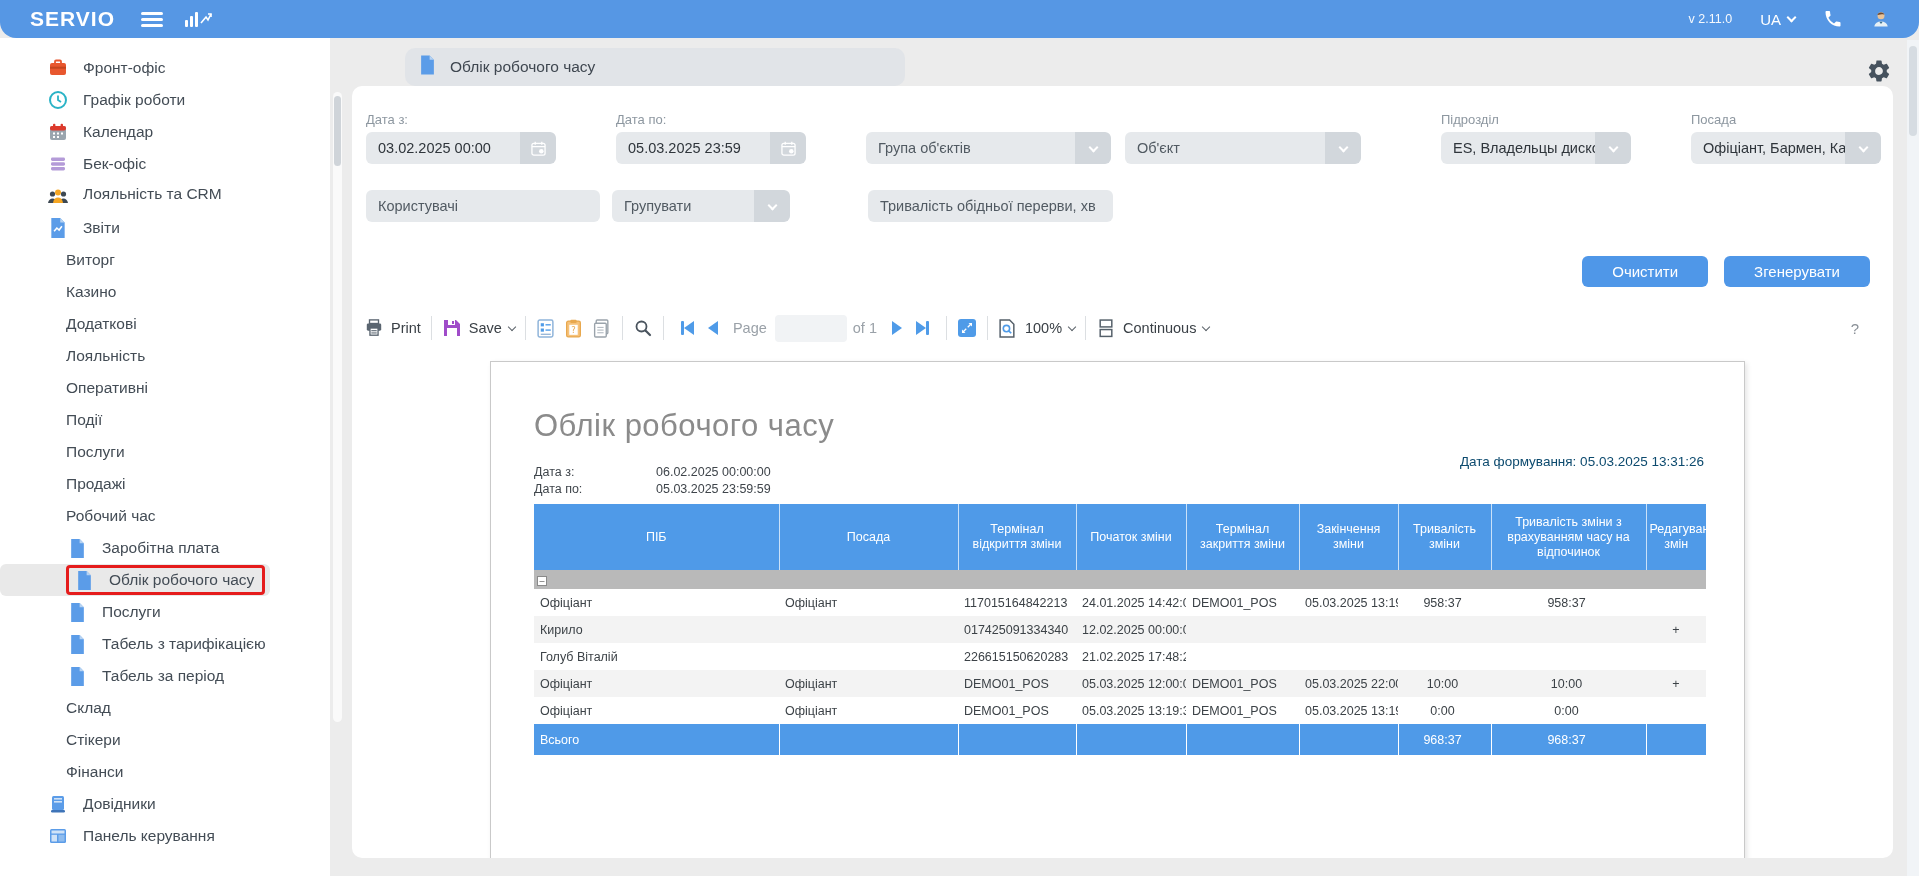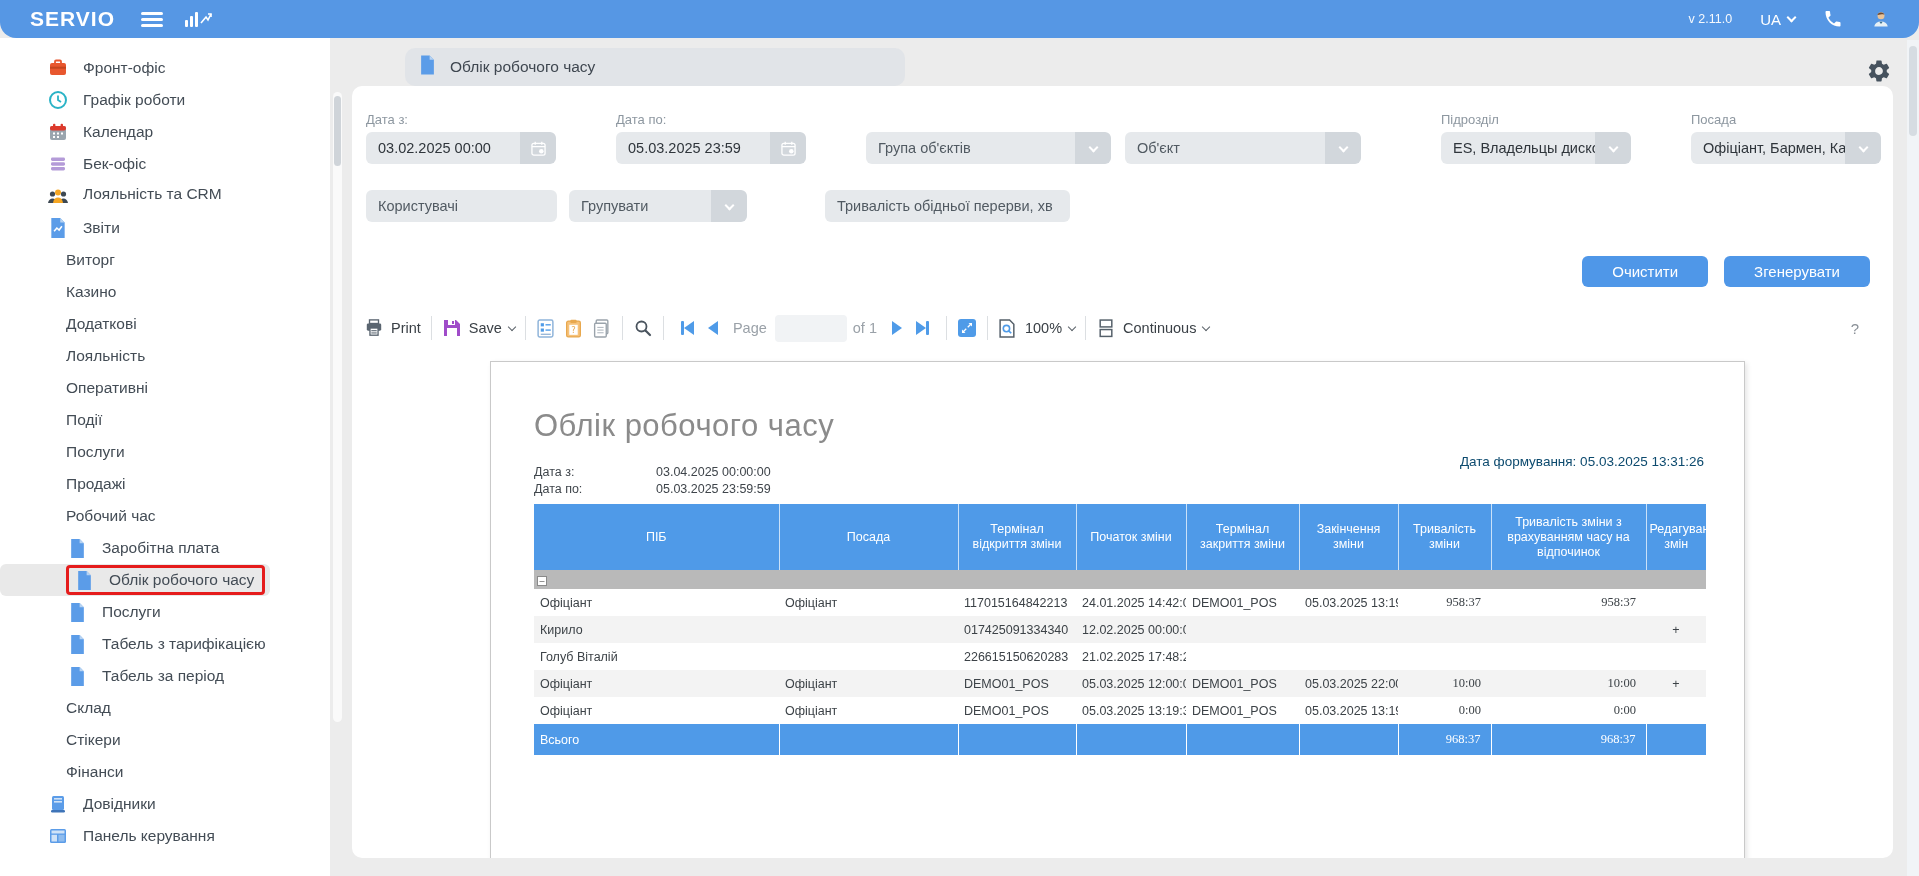--- a/index.html
+++ b/index.html
@@ -90,21 +90,21 @@
   .rmeta { margin-top:20px; font-size:12.5px; color:#3f454b; line-height:17px; }
   .rmeta .ml { display:inline-block; width:122px; }
 
   table.rep { border-collapse:collapse; table-layout:fixed; width:1172px; margin-top:6px; font-size:12.5px; }
   .rep th { background:#4f9ae8; color:#fff; font-weight:normal; font-size:12.5px; text-align:center;
     vertical-align:middle; border-right:1px solid rgba(255,255,255,.7); padding:4px 3px; height:66px; line-height:15px; }
   .rep th:last-child { border-right:none; }
   .rep td { padding:0 6px; height:27px; color:#3c4247; vertical-align:middle; overflow:hidden; white-space:nowrap; }
   .rep tr.group td { background:#b9b9b9; height:19px; padding:0 3px; }
   .rep tr.data-alt td { background:#f3f3f3; }
-  .rep td.num { text-align:right; padding-right:10px;font-family:Liberation Serif, serif; }
+  .rep td.num { text-align:center; padding-right:10px; }
   .rep td.ctr { text-align:center; }
   .rep tr.total td { background:#4f9ae8; color:#fff; height:31px; border-right:1px solid rgba(255,255,255,.55); }
   .rep tr.total td:last-child { border-right:none; }
   .collapse-box { width:10px; height:10px; background:#fff; border:1px solid #8a8a8a; display:inline-flex;
     align-items:center; justify-content:center; font-size:9px; color:#555; line-height:1; }
 </style>
 </head>
 <body>
 
 <div class="topbar">
@@ -456,21 +456,21 @@
         <div class="control">
           <span class="val">Офіціант, Бармен, Касир, Сі</span>
           <span class="addon">
               <span class="chev"></span>
             </span>
         </div>
       </div>
     </div>
 
     <div class="frow" style="margin-top:26px;">
-      <div class="field" style="width:191px; margin-right:12px;">
+      <div class="field" style="width:234px; margin-right:12px;">
         <div class="control">
           <span class="val ph">Користувачі</span>
         </div>
       </div>
       <div class="field" style="width:178px; margin-right:78px;">
         <div class="control">
           <span class="val ph">Групувати</span>
           <span class="addon">
               <span class="chev"></span>
             </span>
@@ -610,21 +610,21 @@
       <span class="tool-chev"></span>
     </div>
     <span class="help">?</span>
   </div>
 
   <div class="canvas">
     <div class="rpage">
       <div class="rtitle">Облік робочого часу</div>
       <div class="rgen">Дата формування: 05.03.2025 13:31:26</div>
       <div class="rmeta">
-        <div><span class="ml">Дата з:</span><span>03.04.2025 00:00:00</span></div>
+        <div><span class="ml">Дата з:</span><span>06.02.2025 00:00:00</span></div>
         <div><span class="ml">Дата по:</span><span>05.03.2025 23:59:59</span></div>
       </div>
       <table class="rep">
         <colgroup>
           <col style="width:245px">
             <col style="width:179px">
             <col style="width:118px">
           <col style="width:110px">
             <col style="width:113px">
             <col style="width:99px">

